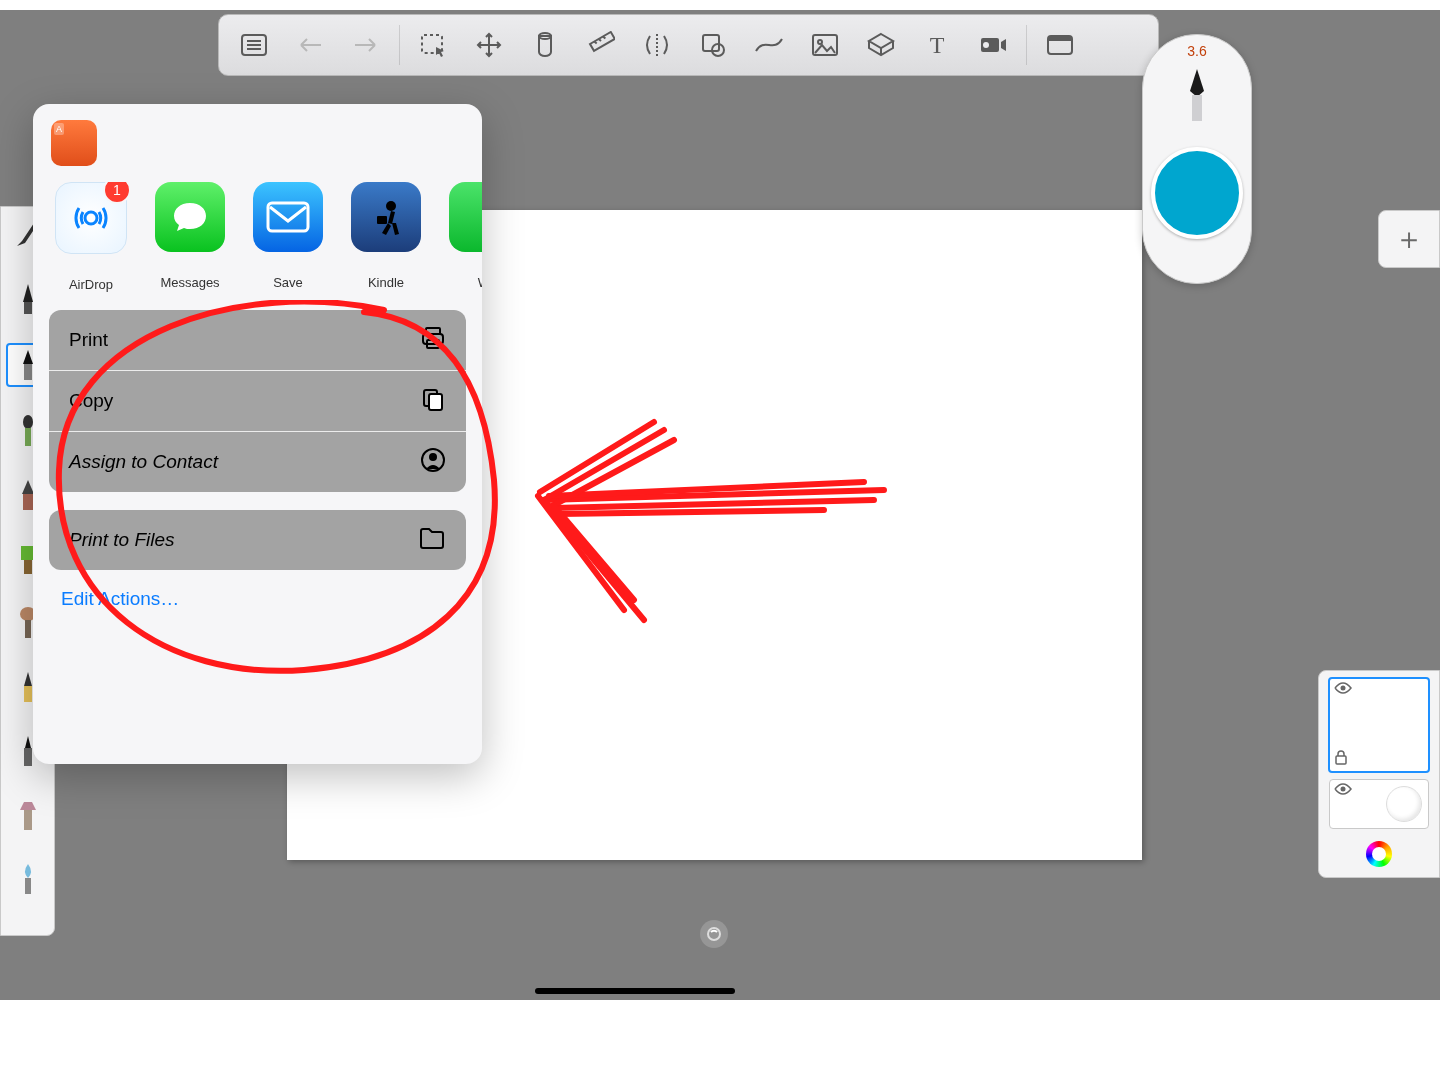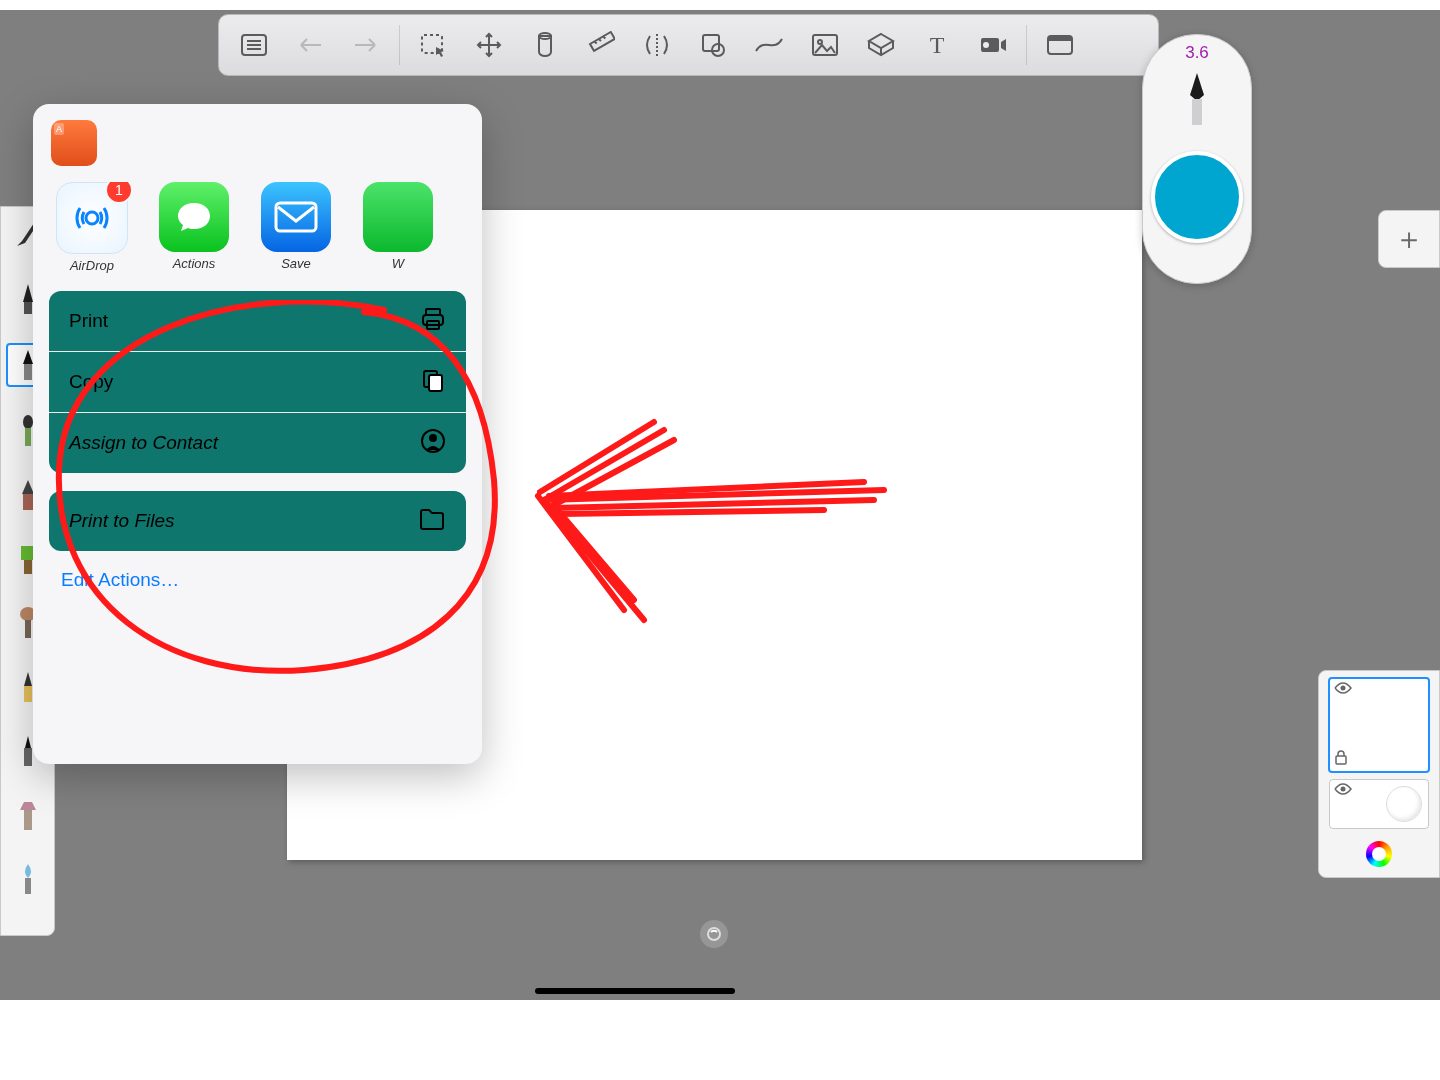--- a/index.html
+++ b/index.html
@@ -13,42 +13,42 @@
 .tb-btn svg{stroke:#5b5b5b;fill:none;stroke-width:2;}
 .tb-sep{width:1px;height:40px;background:rgba(0,0,0,0.12);margin:0 2px;}
 
 .brush-bar{position:absolute;left:0;top:196px;width:53px;height:720px;background:#f4f4f5;border:1px solid #c9c9c9;border-top-right-radius:8px;border-bottom-right-radius:8px;display:flex;flex-direction:column;align-items:center;padding-top:8px;gap:24px;}
 .brush-slot{width:40px;height:40px;display:flex;align-items:center;justify-content:center;position:relative;}
 .brush-slot.selected{border:2px solid #1e90ff;border-radius:4px;background:#fff;}
 
 .canvas{position:absolute;left:287px;top:200px;width:855px;height:650px;background:#fff;box-shadow:2px 2px 6px rgba(0,0,0,0.3);}
 
 .puck{position:absolute;right:188px;top:24px;width:108px;height:240px;background:#f5f5f6;border:1px solid #c9c9c9;border-radius:54px;display:flex;flex-direction:column;align-items:center;padding-top:8px;box-shadow:0 2px 8px rgba(0,0,0,0.2);}
-.puck .size-label{font-size:17px;color:#a21caf;}
+.puck .size-label{font-size:14px;color:#c2410c;}
 .puck .nib{margin-top:6px;}
 .puck .color-circle{width:84px;height:84px;border-radius:50%;margin-top:18px;border:4px solid #fff;box-shadow:0 1px 3px rgba(0,0,0,0.3);}
 
 .add-btn{position:absolute;right:0;top:200px;width:60px;height:56px;background:#f4f4f5;border:1px solid #c9c9c9;border-top-left-radius:8px;border-bottom-left-radius:8px;display:flex;align-items:center;justify-content:center;font-size:30px;color:#6a6a6a;}
 
 .layers{position:absolute;right:0;top:660px;width:112px;background:#f4f4f5;border:1px solid #c9c9c9;border-top-left-radius:8px;border-bottom-left-radius:8px;display:flex;flex-direction:column;align-items:center;padding:6px 4px 10px 4px;gap:6px;}
 .layer-thumb{width:98px;height:92px;background:#fff;border:2px solid #1e90ff;border-radius:4px;position:relative;}
 .layer-thumb2{width:98px;height:48px;background:#fff;border:1px solid #c9c9c9;border-radius:4px;position:relative;}
 .layer-eye{position:absolute;left:4px;top:2px;}
 .layer-lock{position:absolute;left:4px;bottom:2px;}
 .layer-ball{position:absolute;right:6px;top:6px;width:34px;height:34px;border-radius:50%;background:#fff;box-shadow:inset -2px -2px 4px rgba(0,0,0,0.1);border:1px solid #ddd;}
 
 .share-sheet{position:absolute;left:33px;top:104px;width:449px;height:660px;background:#f6f6f8;border-radius:16px;box-shadow:0 12px 40px rgba(0,0,0,0.25);overflow:hidden;}
 .share-header{height:78px;display:flex;align-items:center;padding-left:18px;}
 .app-icon-sb{width:46px;height:46px;border-radius:10px;background:linear-gradient(#ff7a3d,#e04e1a);display:flex;align-items:flex-start;justify-content:flex-start;padding:3px;box-sizing:border-box;}
 .share-apps{display:flex;gap:28px;padding-left:22px;overflow:hidden;}
 .share-app{display:flex;flex-direction:column;align-items:center;width:74px;position:relative;}
 .share-app .ic{width:70px;height:70px;border-radius:16px;display:flex;align-items:center;justify-content:center;}
-.share-app .label{font-size:13px;color:#333;margin-top:4px;text-align:center;white-space:nowrap;font-style:italic;}
+.share-app .label{font-size:13px;color:#333;margin-top:23px;text-align:center;white-space:nowrap;}
 .share-app .badge{position:absolute;right:-4px;top:-6px;background:#ff3b30;color:#fff;border-radius:50%;width:24px;height:24px;font-size:14px;display:flex;align-items:center;justify-content:center;border:2px solid #f6f6f8;}
-.action-group{margin:18px 16px 0 16px;background:#0f766e;border-radius:12px;overflow:hidden;}
+.action-group{margin:18px 16px 0 16px;background:#a3a3a3;border-radius:12px;overflow:hidden;}
 .action-row{height:60px;display:flex;align-items:center;justify-content:space-between;padding:0 20px;font-size:19px;color:#000;border-bottom:1px solid #ececec;}
 .action-row:last-child{border-bottom:none;font-style:italic;}
 .action-row svg{stroke:#000;fill:none;stroke-width:2;}
 .edit-actions{margin:18px 0 0 28px;color:#0a7cff;font-size:19px;}
 
 .annotation{position:absolute;left:44px;top:300px;pointer-events:none;}
 
 .bottom-handle{position:absolute;left:700px;top:910px;width:28px;height:28px;border-radius:50%;background:#969696;display:flex;align-items:center;justify-content:center;}
 .home-indicator{position:absolute;left:535px;top:978px;width:200px;height:6px;border-radius:3px;background:#000;}
 .color-ring{width:26px;height:26px;border-radius:50%;background:conic-gradient(red,orange,yellow,lime,cyan,blue,magenta,red);display:flex;align-items:center;justify-content:center;}
@@ -301,30 +301,42 @@
             </svg>
       </div>
       <div class="label">AirDrop</div>
     </div>
     <div class="share-app">
       <div class="ic" style="background:linear-gradient(#5ff06a,#09c21f);">
         <svg width="44" height="44">
               <path d="M22 8 c10 0 16 6 16 13 s-6 13 -16 13 c-2 0 -4 0 -6 -1 l-7 3 2 -6 c-3 -2 -5 -5 -5 -9 c0 -7 6 -13 16 -13z" fill="#fff"></path>
             </svg>
       </div>
-      <div class="label">Actions</div>
+      <div class="label">Messages</div>
     </div>
     <div class="share-app">
       <div class="ic" style="background:linear-gradient(#3cc4ff,#0564e3);">
         <svg width="48" height="36">
               <rect x="4" y="4" width="40" height="28" rx="4" fill="none" stroke="#fff" stroke-width="3"></rect>
               <path d="M6 8 l18 14 18 -14" fill="none" stroke="#fff" stroke-width="3"></path>
             </svg>
       </div>
       <div class="label">Save</div>
+    </div>
+    <div class="share-app">
+      <div class="ic" style="background:linear-gradient(#3a7ac8,#1c3d7a);">
+        <svg width="46" height="46">
+              <circle cx="28" cy="12" r="5" fill="#000"></circle>
+              <path d="M28 17 l-3 12 4 1 3 -12z" fill="#000"></path>
+              <path d="M25 29 l-6 10 4 2 5 -9z" fill="#000"></path>
+              <path d="M29 29 l3 12 4 -1 -3 -11z" fill="#000"></path>
+              <rect x="14" y="22" width="10" height="8" rx="1" fill="#000"></rect>
+            </svg>
+      </div>
+      <div class="label">Kindle</div>
     </div>
     <div class="share-app">
       <div class="ic" style="background:linear-gradient(#4be36a,#0bb82d);"></div>
       <div class="label">W</div>
     </div>
   </div>
 
   <div class="action-group">
     <div class="action-row">
       <span>Print</span>

